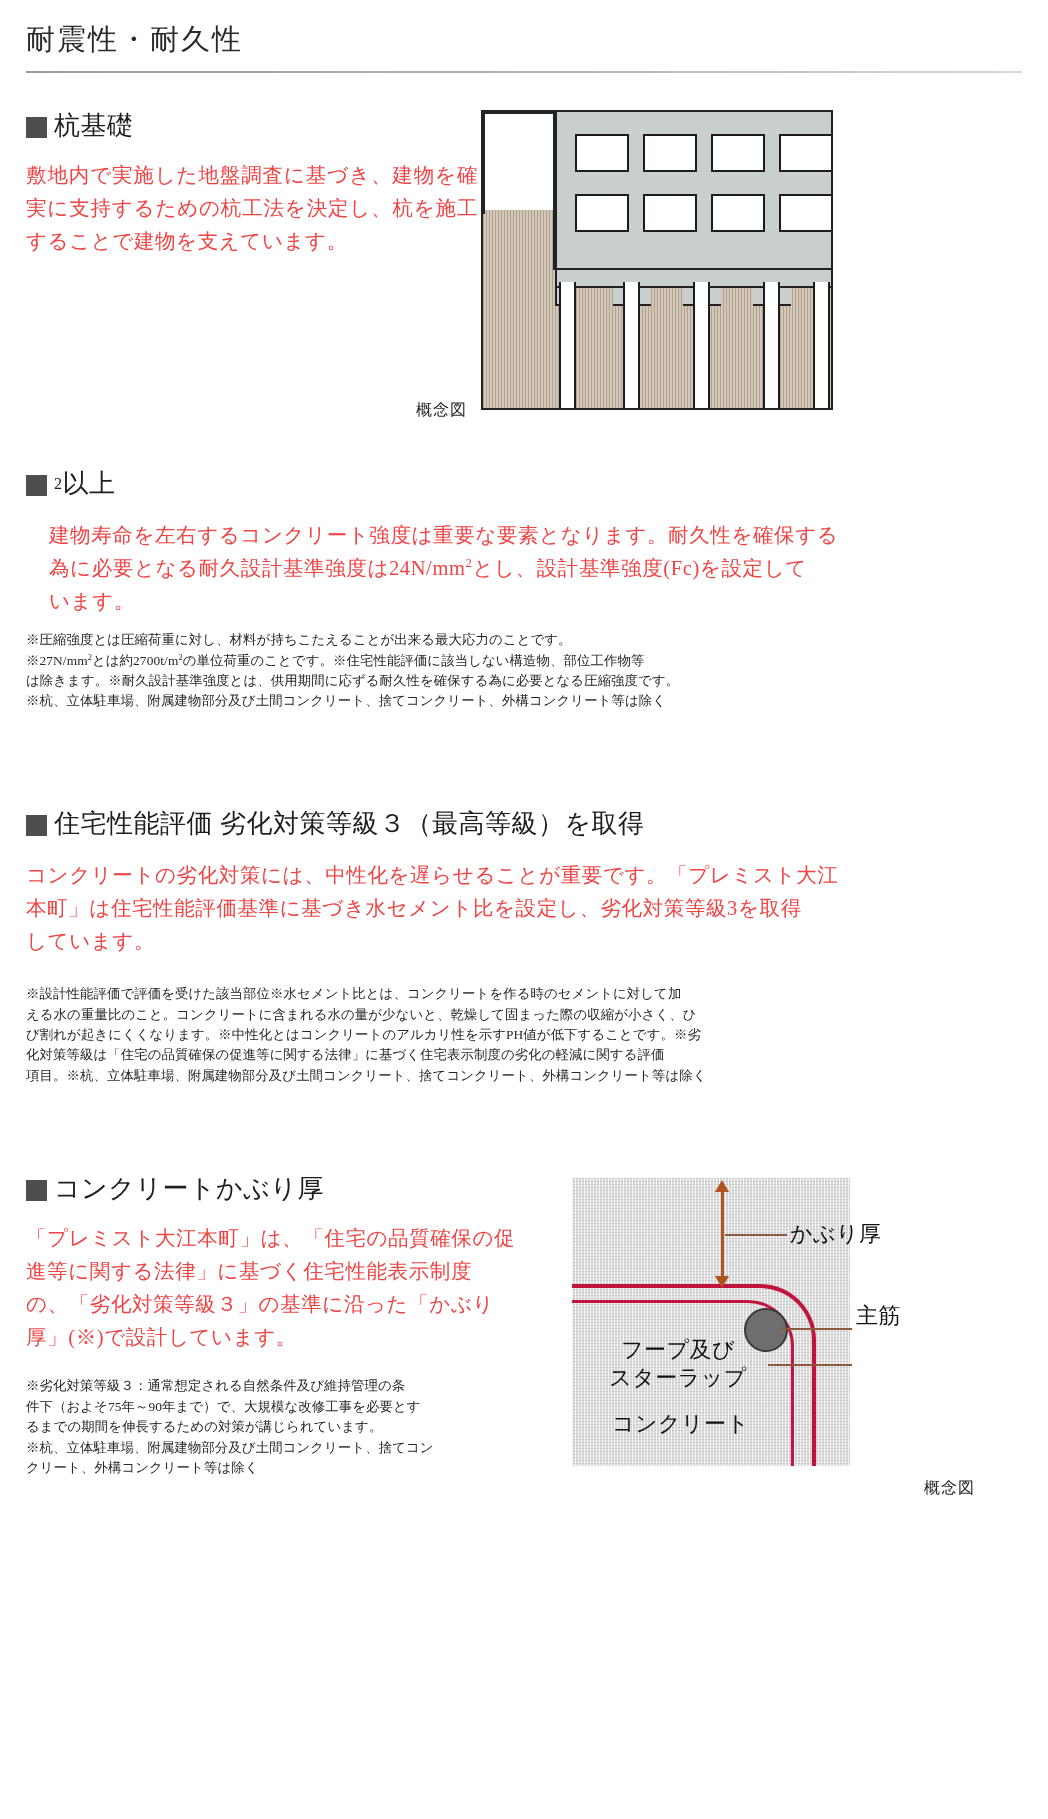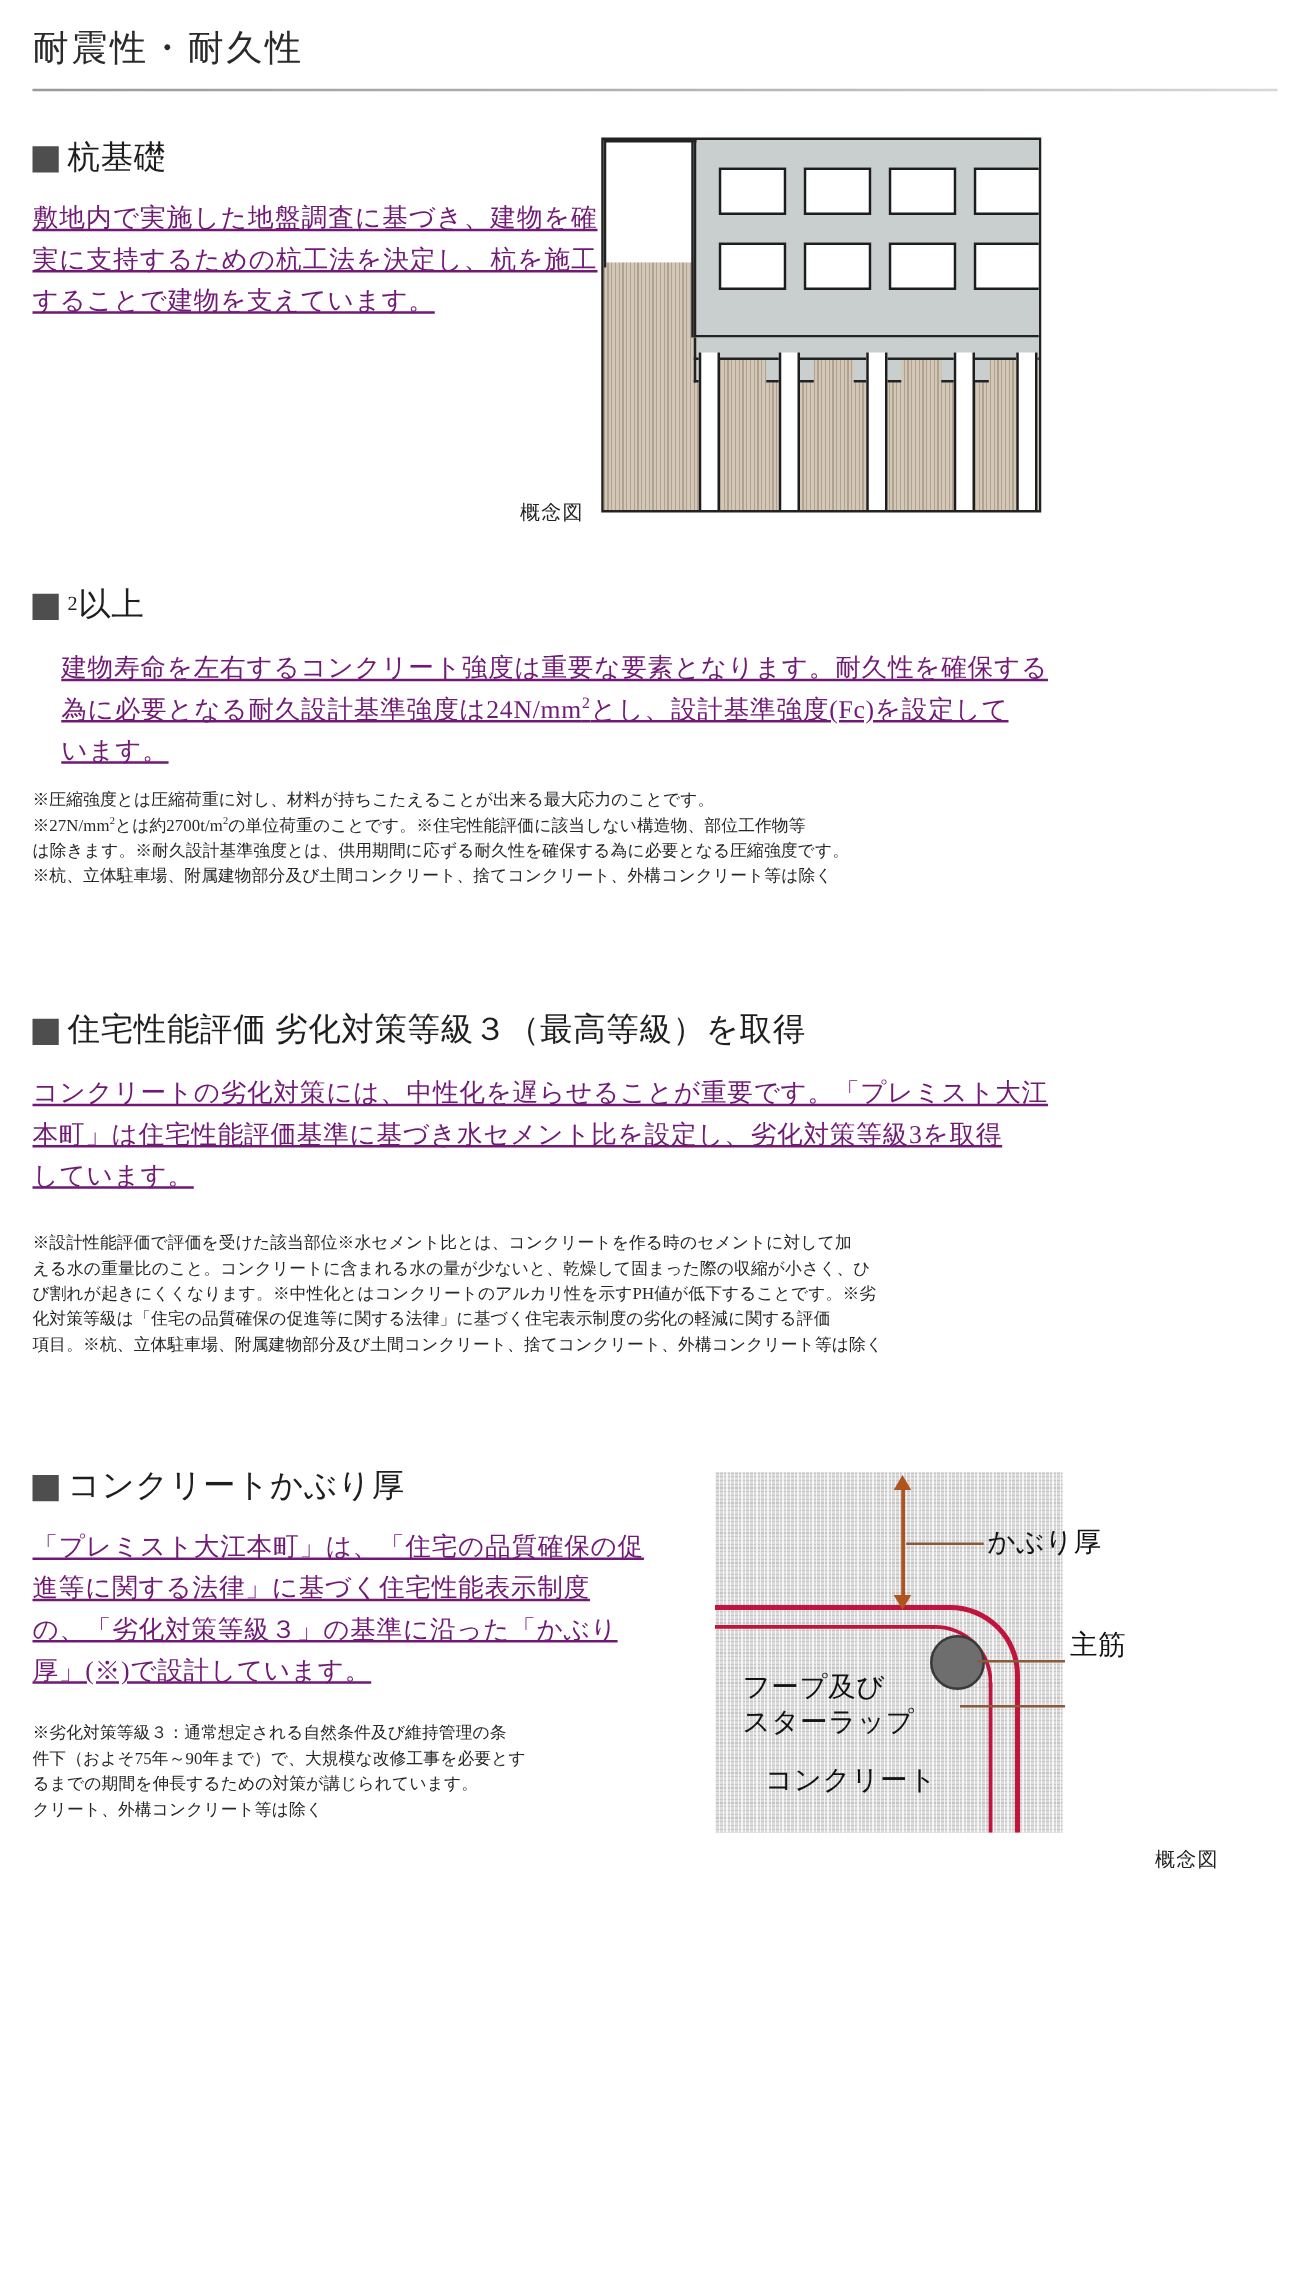--- a/index.html
+++ b/index.html
@@ -54,23 +54,22 @@
     background: #4e4e4e;
     margin-right: 7px;
     flex: 0 0 auto;
     position: relative;
     top: 1px;
   }
   .sec-body {
     font-size: 20.5px;
     line-height: 1.62;
     letter-spacing: 0.6px;
-    color: #701a75;
+    color: #ef4444;
     text-align: justify;
-    text-decoration: underline;
   }
   .sec-notes {
     font-size: 13.4px;
     line-height: 1.52;
     letter-spacing: 0.1px;
     color: #262626;
     text-align: justify;
   }
   .sup { font-size: 0.62em; vertical-align: super; }
 
@@ -343,20 +342,21 @@
       <span>「プレミスト大江本町」は、「住宅の品質確保の促</span><br>
       <span>進等に関する法律」に基づく住宅性能表示制度</span><br>
       <span>の、「劣化対策等級３」の基準に沿った「かぶり</span><br>
       <span>厚」(※)で設計しています。</span>
     </div>
 
     <div class="sec-notes">
       <div>※劣化対策等級３：通常想定される自然条件及び維持管理の条</div>
       <div>件下（およそ75年～90年まで）で、大規模な改修工事を必要とす</div>
       <div>るまでの期間を伸長するための対策が講じられています。</div>
+      <div>※杭、立体駐車場、附属建物部分及び土間コンクリート、捨てコン</div>
       <div>クリート、外構コンクリート等は除く</div>
     </div>
   </div>
 
   <div class="cover-figure">
     <div class="cover-box">
 
       <div style="position:absolute;left:0;top:106px;width:188px;height:4px;background:#c0143c;"></div>
       <div style="position:absolute;left:184px;top:106px;width:60px;height:60px;border-top:4px solid #c0143c;border-right:4px solid #c0143c;border-top-right-radius:56px;box-sizing:border-box;"></div>
       <div style="position:absolute;left:240px;top:162px;width:4px;height:130px;background:#c0143c;"></div>
@@ -372,21 +372,21 @@
       <div class="dim-arrow" style="left:143px;top:98px;border-top:12px solid #b0541f;"></div>
     </div>
 
     <div class="leader" style="left:153px;top:56px;width:62px;"></div>
     <div class="fig-label" style="left:218px;top:42px;">かぶり厚</div>
 
     <div class="leader" style="left:210px;top:150px;width:70px;"></div>
     <div class="fig-label" style="left:284px;top:124px;">主筋</div>
 
     <div class="leader" style="left:196px;top:186px;width:84px;"></div>
-    <div class="fig-label" style="left:22px;top:158px;text-align:left;width:168px;">
+    <div class="fig-label" style="left:22px;top:158px;text-align:center;width:168px;">
       <span>フープ及び</span><br>
       <span>スターラップ</span>
     </div>
 
     <div class="fig-label" style="left:40px;top:232px;">コンクリート</div>
 
     <div id="cover-caption">概念図</div>
   </div>
 </div>
 

